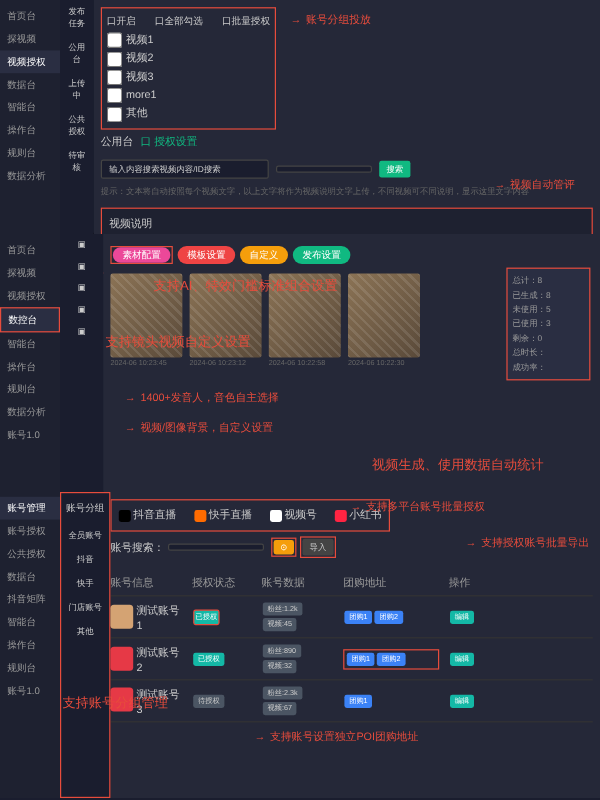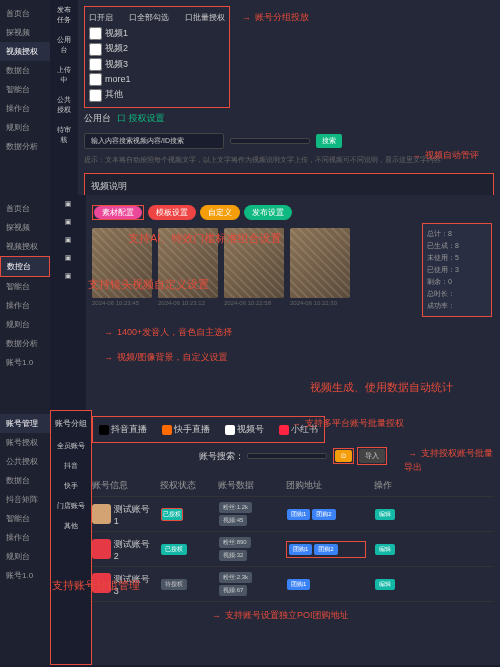--- a/index.html
+++ b/index.html
@@ -195,21 +195,21 @@
         </span>
       <span class="platform-tab">
           <span class="icon" style="background:#fff"></span>
           <span>视频号</span>
         </span>
       <span class="platform-tab">
           <span class="icon" style="background:#ff2442"></span>
           <span>小红书</span>
         </span>
     </div>
-    <div class="input-row" style="justify-content:center">
+    <div class="input-row" style="justify-content:flex-start">
       <div>
         <span>账号搜索：</span>
         <span class="search-box" placeholder="输入公司名"></span>
       </div>
       <div>
         <span class="red-box"><span class="btn orange">⊙</span></span>
         <span class="red-box"><span class="btn" style="background:#444">导入</span></span>
       </div>
     </div>
     <div class="account-table">
@@ -246,16 +246,16 @@
             <span>测试账号3</span>
           </span>
         <span style="width:50px"><span class="tag gray">待授权</span></span>
         <span style="width:60px"><span class="tag gray">粉丝:2.3k</span><span class="tag gray">视频:67</span></span>
         <span style="width:80px"><span class="tag blue">团购1</span></span>
         <span><span class="tag teal">编辑</span></span>
       </div>
     </div>
   </div>
   <div class="annotation" style="top:6px;left:288px"><span class="arrow">→</span><span>支持多平台账号批量授权</span></div>
-  <div class="annotation" style="top:36px;left:404px"><span class="arrow">→</span><span>支持授权账号批量导出</span></div>
+  <div class="annotation" style="top:36px;left:384px"><span class="arrow">→</span><span>支持授权账号批量导出</span></div>
   <div class="annotation" style="top:168px;left:52px">支持账号分组管理</div>
   <div class="annotation" style="top:198px;left:208px"><span class="arrow">→</span><span>支持账号设置独立POI团购地址</span></div>
 </div>
 
 </body></html>

